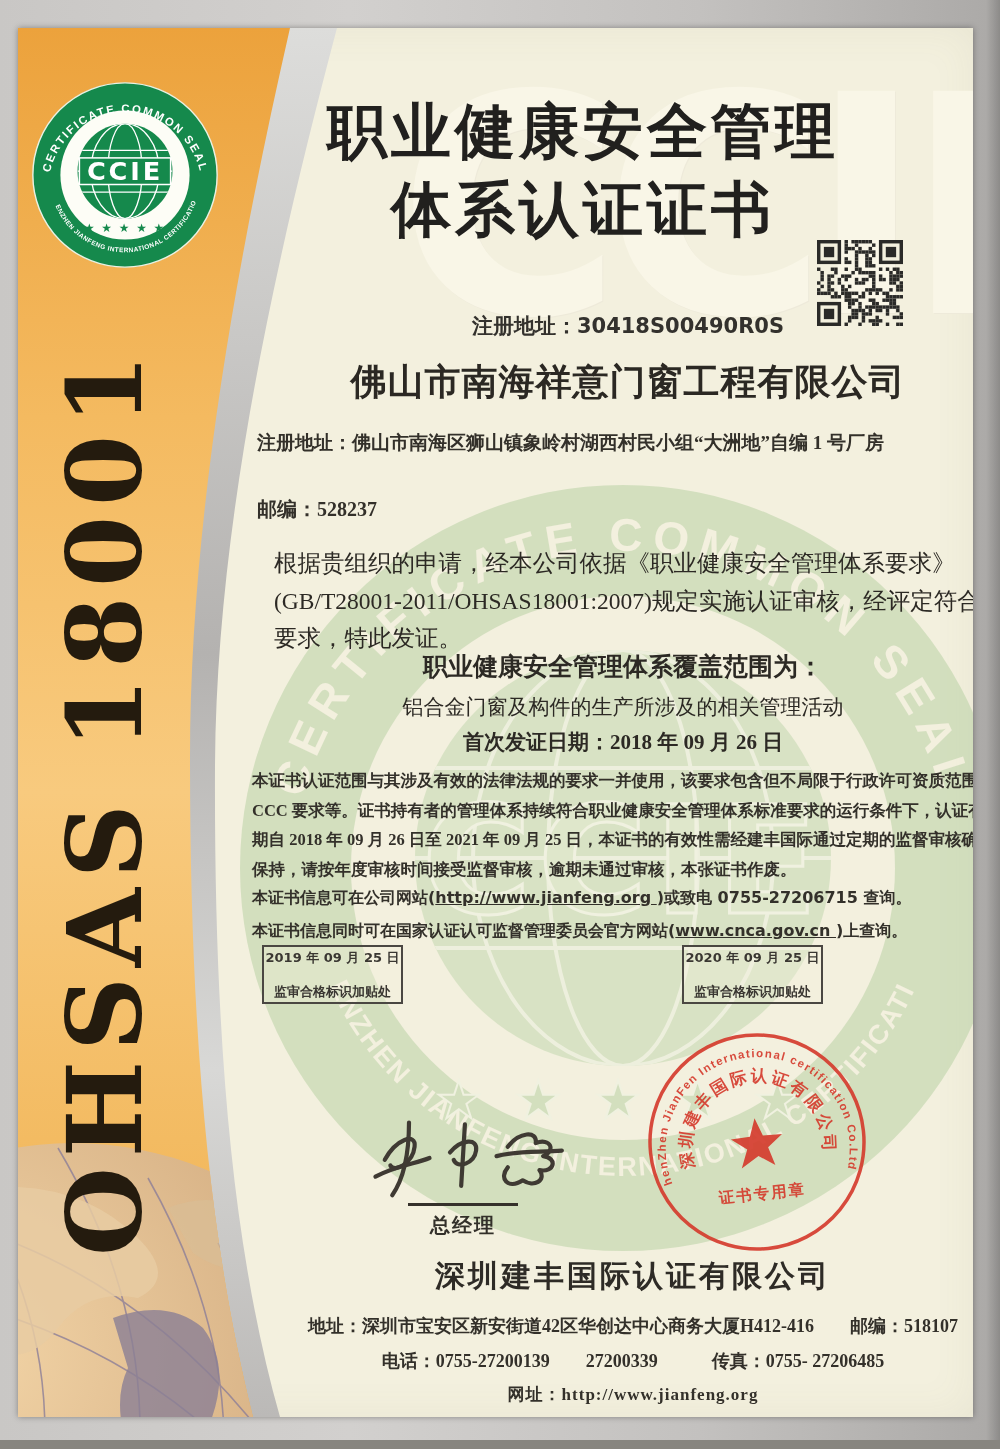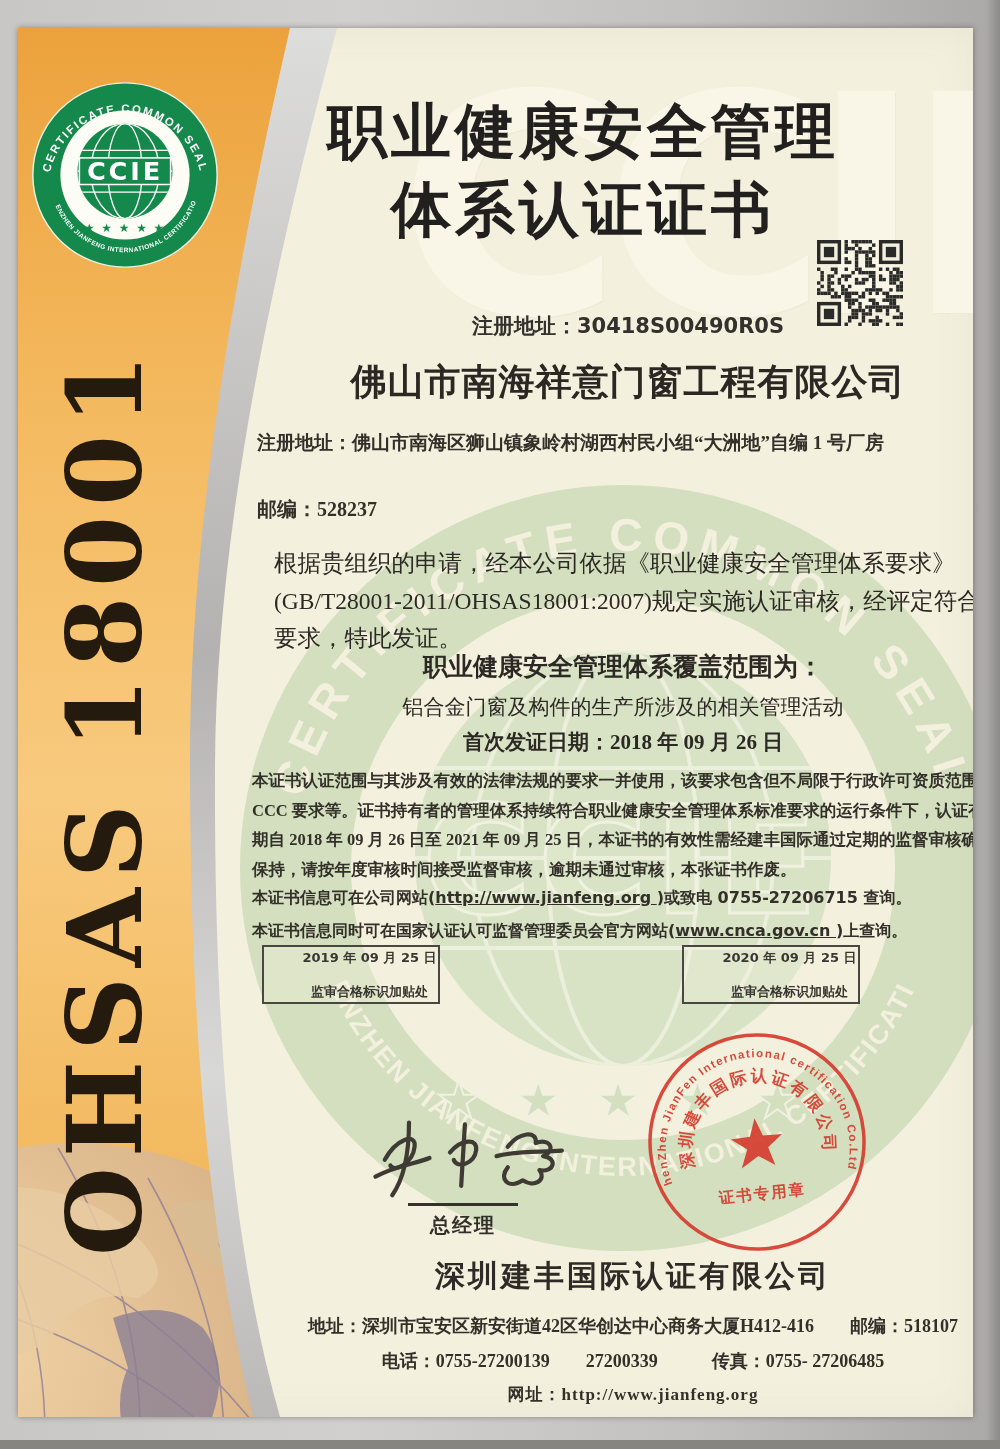--- a/index.html
+++ b/index.html
@@ -35,21 +35,21 @@
   .company{position:absolute;left:160px;top:330px;width:900px;text-align:center;font-weight:bold;font-size:36px;color:#2b2823;letter-spacing:1px;white-space:nowrap;}
   .addr-line{position:absolute;left:239px;font-size:19px;font-weight:bold;color:#33302a;white-space:nowrap;}
   .para1{position:absolute;left:233px;top:517px;font-size:23.5px;line-height:37.5px;color:#2c2924;white-space:nowrap;margin-left:23px;}
   .center-line{position:absolute;left:150px;width:910px;text-align:center;white-space:nowrap;color:#2c2924;}
   .terms{position:absolute;left:234px;top:738px;font-size:16.5px;line-height:29.5px;font-weight:bold;color:#33302a;white-space:nowrap;}
   .info-line{position:absolute;left:234px;font-family:"DejaVu Sans","Liberation Sans",sans-serif;font-size:16px;font-weight:bold;color:#33302a;white-space:nowrap;}
   .info-line .u{text-decoration:underline;}
   .sticker-box{
     position:absolute;top:917px;width:137px;height:55px;border:2px solid #4a4742;
     display:flex;flex-direction:column;justify-content:center;align-items:center;gap:16px;
-    font-family:"DejaVu Sans","Liberation Sans",sans-serif;font-weight:bold;font-size:13px;color:#3a3732;background:rgba(243,240,222,.35);padding-left:37px;
+    font-family:"DejaVu Sans","Liberation Sans",sans-serif;font-weight:bold;font-size:13px;color:#3a3732;background:rgba(243,240,222,.35);
   }
   .sig-rule{position:absolute;left:390px;top:1175px;width:110px;height:0;border-top:3px solid #35312b;}
   .sig-role{position:absolute;left:390px;top:1184px;width:110px;text-align:center;font-size:20px;font-weight:bold;color:#33302a;letter-spacing:2px;}
   .issuer-name{position:absolute;left:160px;top:1228px;width:910px;text-align:center;font-family:"DejaVu Sans","Liberation Sans",sans-serif;font-weight:bold;font-size:30px;color:#2e2b26;letter-spacing:3px;white-space:nowrap;}
   .issuer-line{position:absolute;left:80px;width:1070px;text-align:center;font-weight:bold;color:#33302a;white-space:nowrap;}
   .red-seal{position:absolute;left:624px;top:999px;z-index:6;opacity:.9;}
   .signature-svg{position:absolute;left:350px;top:1080px;z-index:5;}
   .qr{position:absolute;left:799px;top:212px;width:86px;height:86px;z-index:5;}
 </style>
 </head>

